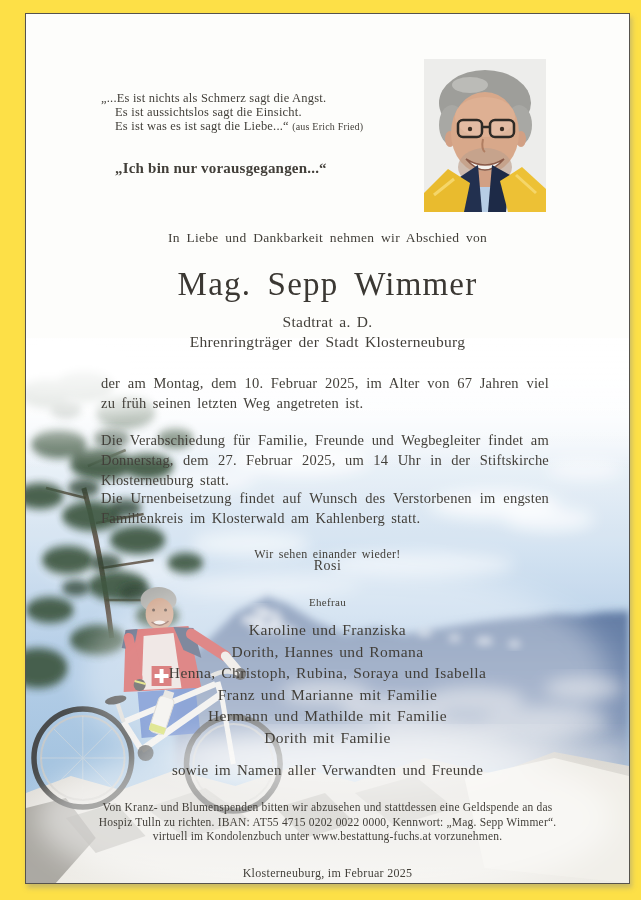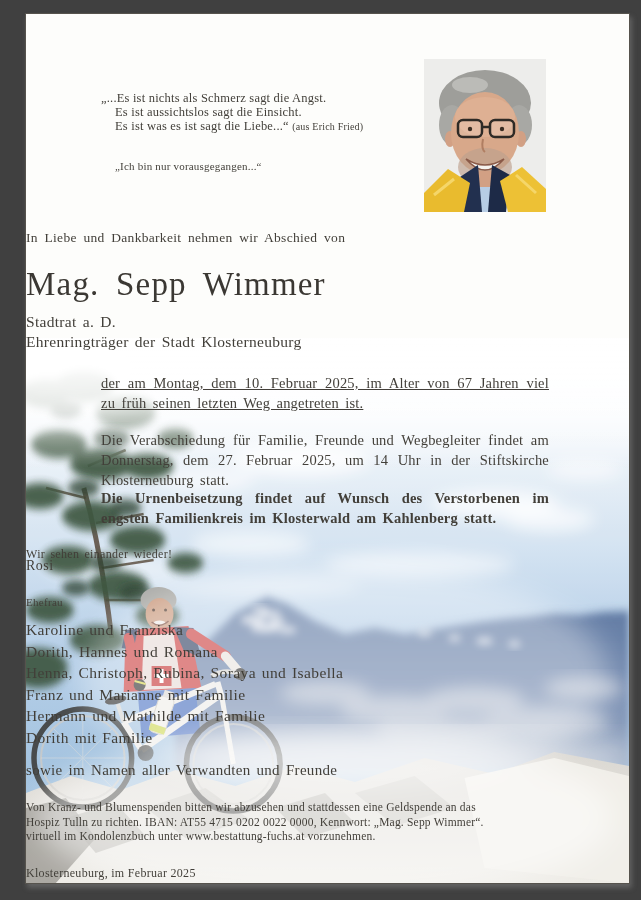--- a/index.html
+++ b/index.html
@@ -1,35 +1,35 @@
 <!DOCTYPE html>
 <html><head>
 <meta charset="utf-8">
 <style>
   html,body{margin:0;padding:0;background:#ffffff;}
-  .page{position:relative;width:641px;height:900px;background:#404040;overflow:hidden;
+  .page{position:relative;width:641px;height:900px;background:#fde047;overflow:hidden;
         font-family:"Liberation Serif", serif;color:#423f39;}
   .card{position:absolute;left:25px;top:13px;width:605px;height:871px;
         border:1.5px solid #56534d;box-sizing:border-box;overflow:hidden;background:#fdfdfb;
         box-shadow:2px 4px 5px rgba(140,140,140,.45);}
   .abs{position:absolute;}
-  .center{left:0;right:0;}
+  .center{left:0;right:0;text-align:center;}
   .bg-photo{position:absolute;left:0;bottom:0;width:100%;height:545px;}
   .bg-photo svg{display:block;width:100%;height:100%;}
   .portrait{position:absolute;left:398px;top:45px;width:122px;height:153px;overflow:hidden;}
   .quote{left:75px;top:77px;font-size:12.5px;line-height:14px;letter-spacing:.2px;white-space:nowrap;}
   .quote .ind{padding-left:14px;}
   .quote-attr{font-size:10px;}
-  .quote2{left:89px;top:146px;font-size:11px;letter-spacing:.2px;white-space:nowrap;}
+  .quote2{left:89px;top:146px;font-size:15px;letter-spacing:.2px;white-space:nowrap;font-weight:bold;}
   .intro{top:216px;font-size:13.5px;word-spacing:3px;letter-spacing:.3px;}
   .big-name{top:252px;font-size:33px;letter-spacing:1.2px;word-spacing:7px;color:#3b3833;}
   .honorifics{top:298px;font-size:15.5px;line-height:20px;letter-spacing:.3px;word-spacing:2px;}
   .para{left:75px;width:448px;font-size:14.5px;line-height:20px;text-align:justify;
         letter-spacing:.2px;word-spacing:2.5px;}
-  .p1{top:359px;text-decoration:underline;} .p2{top:416px;} .p3{top:474px;font-weight:bold;}
+  .p1{top:359px;} .p2{top:416px;} .p3{top:474px;}
   .farewell{top:533px;font-size:12px;word-spacing:2px;letter-spacing:.3px;}
   .rosi{top:544px;font-size:14px;letter-spacing:.5px;}
   .role{top:582px;font-size:11px;letter-spacing:.3px;}
   .names{top:605px;font-size:15.5px;line-height:21.6px;letter-spacing:.4px;word-spacing:1.5px;}
   .closing{top:748px;font-size:15px;word-spacing:2px;letter-spacing:.3px;}
   .donation{top:786px;font-size:11.5px;line-height:14.6px;letter-spacing:.2px;}
   .dateline{top:852px;font-size:12px;letter-spacing:.3px;}
 </style>
 </head>
 <body>

